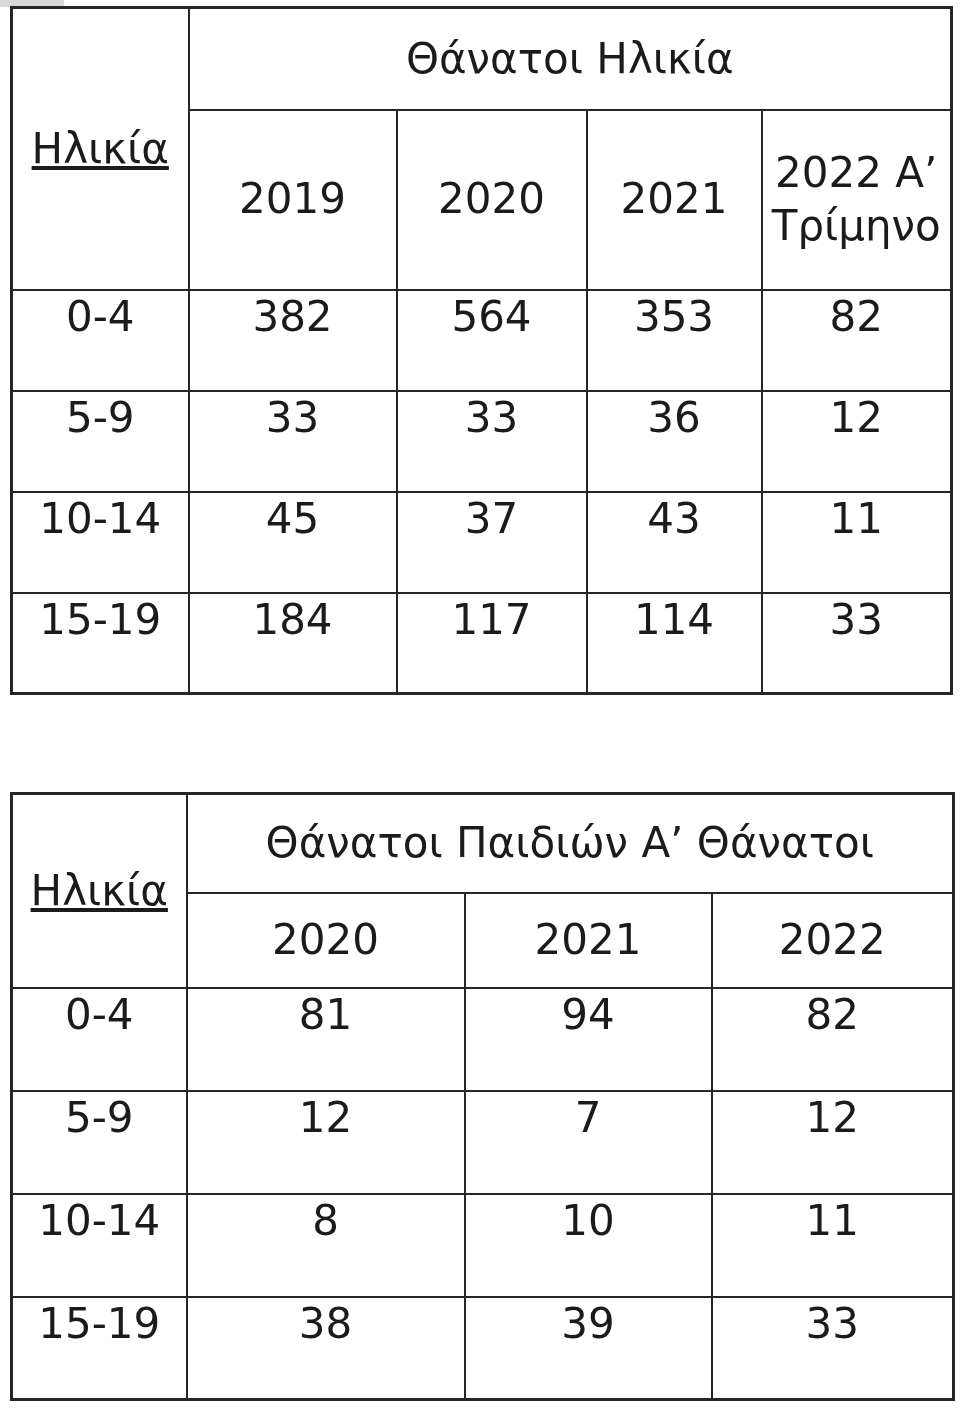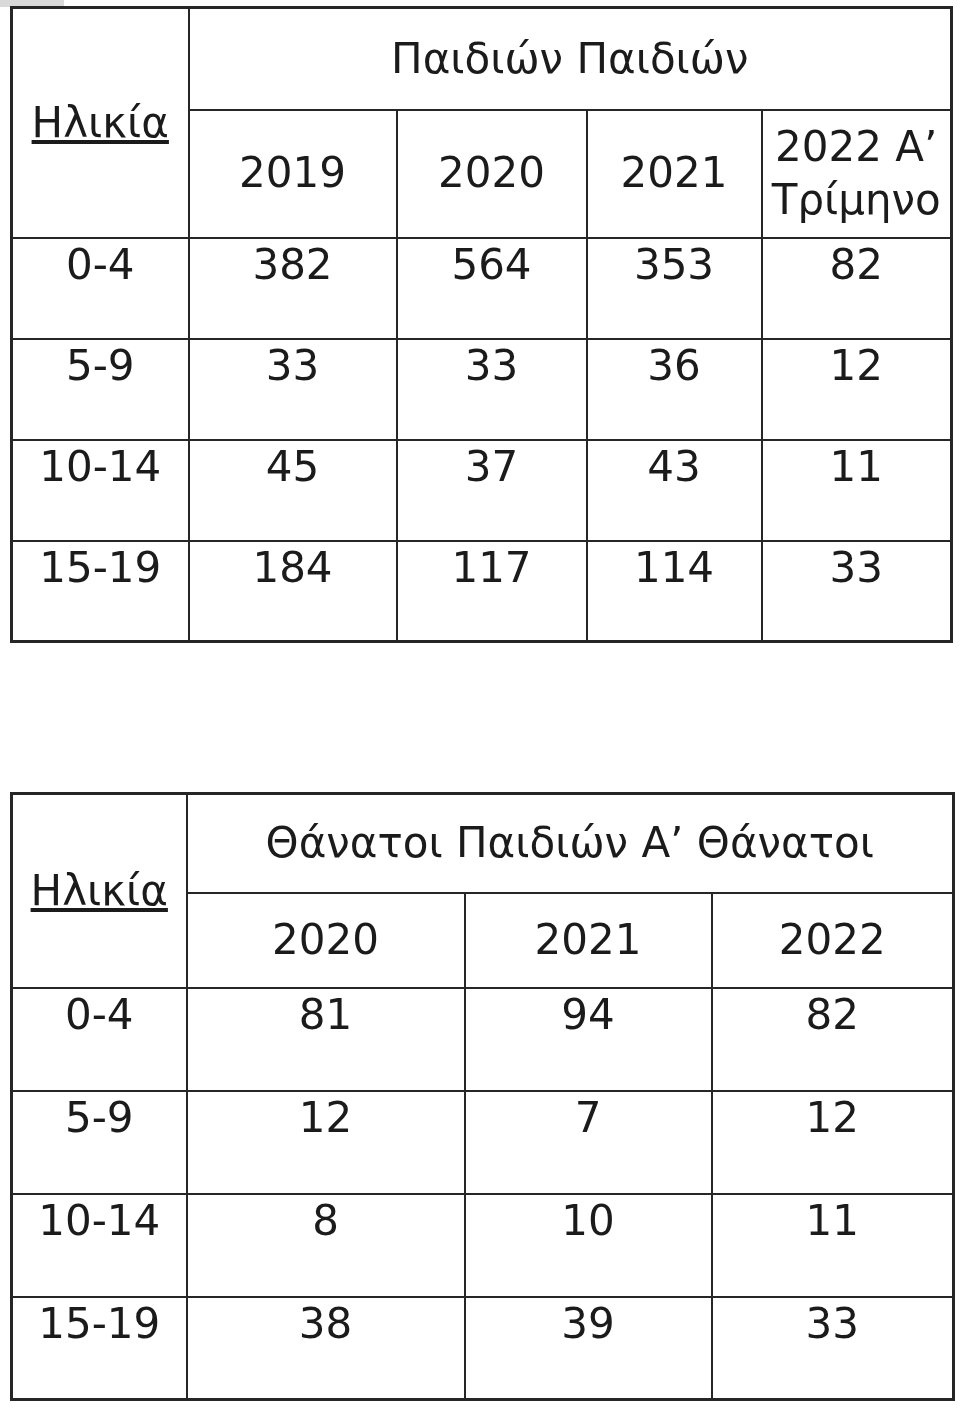--- a/index.html
+++ b/index.html
@@ -34,21 +34,21 @@
     border: 2px solid #262626;
     text-align: center;
     font-size: 42px;
     line-height: 1.25;
     overflow: hidden;
     padding: 0;
   }
   
   #table1 { left: 10px; top: 6px; width: 940px; }
   #table1 tr.hdr1 { height: 102px; }
-  #table1 tr.hdr2 { height: 128px; }
+  #table1 tr.hdr2 { height: 180px; }
   #table1 tr.d    { height: 101px; }
   
   #table2 { left: 10px; top: 792px; width: 942px; }
   #table2 tr.hdr1 { height: 99px; }
   #table2 tr.hdr2 { height: 95px; }
   #table2 tr.d    { height: 103px; }
 
   td.corner { vertical-align: middle; text-decoration: underline; }
   td.title  { vertical-align: middle; }
   td.year   { vertical-align: middle; }
@@ -72,21 +72,21 @@
   <colgroup>
     <col style="width:177px">
     <col style="width:208px">
     <col style="width:190px">
     <col style="width:175px">
     <col style="width:190px">
   </colgroup>
   <tbody>
       <tr class="hdr1">
     <td class="corner" rowspan="2">Ηλικία</td>
-    <td class="title" colspan="4">Παιδιών Παιδιών</td>
+    <td class="title" colspan="4">Θάνατοι Ηλικία</td>
   </tr>
   <tr class="hdr2">
     <td class="year">2019</td>
     <td class="year">2020</td>
     <td class="year">2021</td>
     <td class="year-wrap">2022 Α’ Τρίμηνο</td>
   </tr>
   <tr class="d">
     <td class="age">0-4</td>
     <td class="val">382</td>

